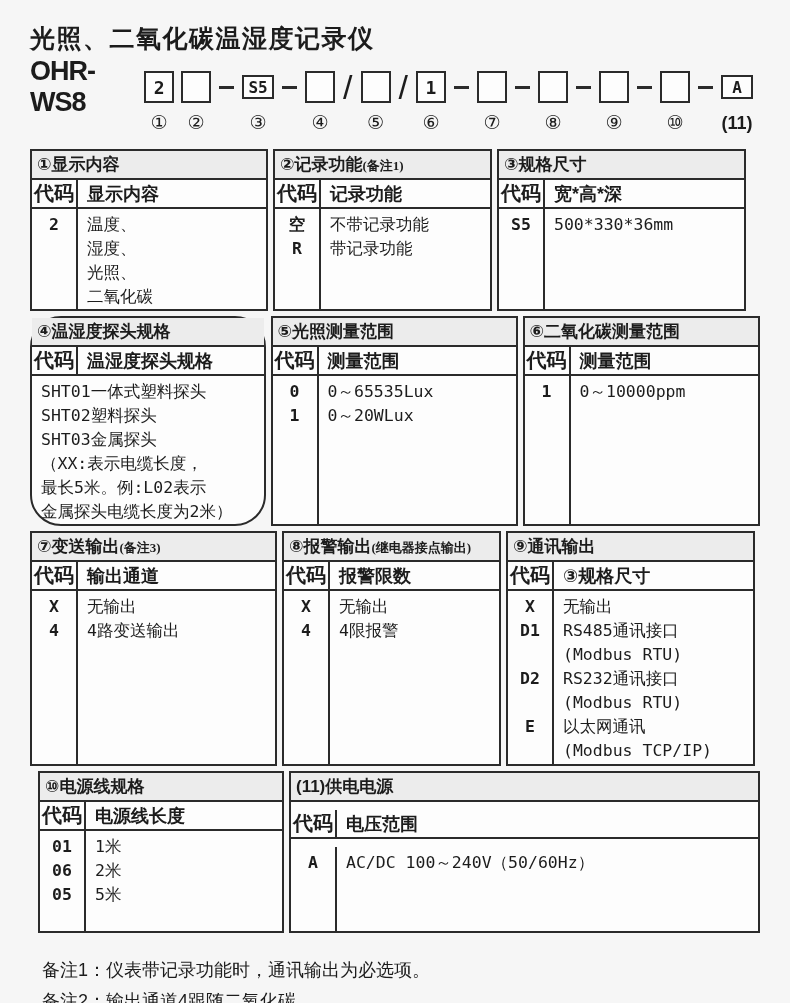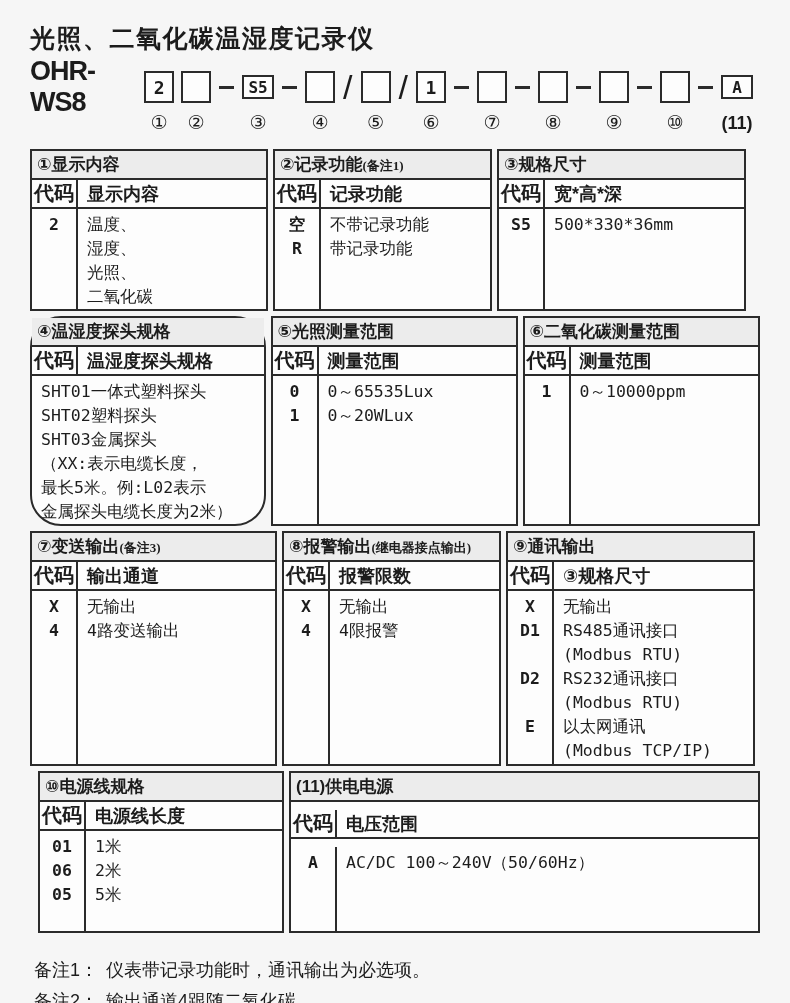--- a/index.html
+++ b/index.html
@@ -49,21 +49,21 @@
   .tbody{display:flex;flex:1;}
   .code-c{width:44px;flex:none;border-right:2px solid #2b2b2b;padding-top:4px;}
   .desc-c{flex:1;padding:4px 16px 0 9px;overflow:hidden;}
   .ln{height:24px;line-height:24px;font-size:16.5px;white-space:nowrap;
       font-family:"DejaVu Sans Mono","DejaVu Sans","Liberation Sans",sans-serif;}
   .code-c .ln{text-align:center;font-weight:bold;}
 
   
   .notes{margin-top:22px;}
   .note{position:relative;padding-left:76px;font-size:18px;line-height:30px;margin-bottom:1px;}
-  .note-label{position:absolute;left:4px;top:0;}
+  .note-label{position:absolute;left:12px;top:0;}
 </style>
 </head>
 <body>
 
 <div class="page">
   <div class="title">光照、二氧化碳温湿度记录仪</div>
 
   <div class="model">
     <div class="prefix-slot">
       <div class="prefix">OHR-WS8</div>

